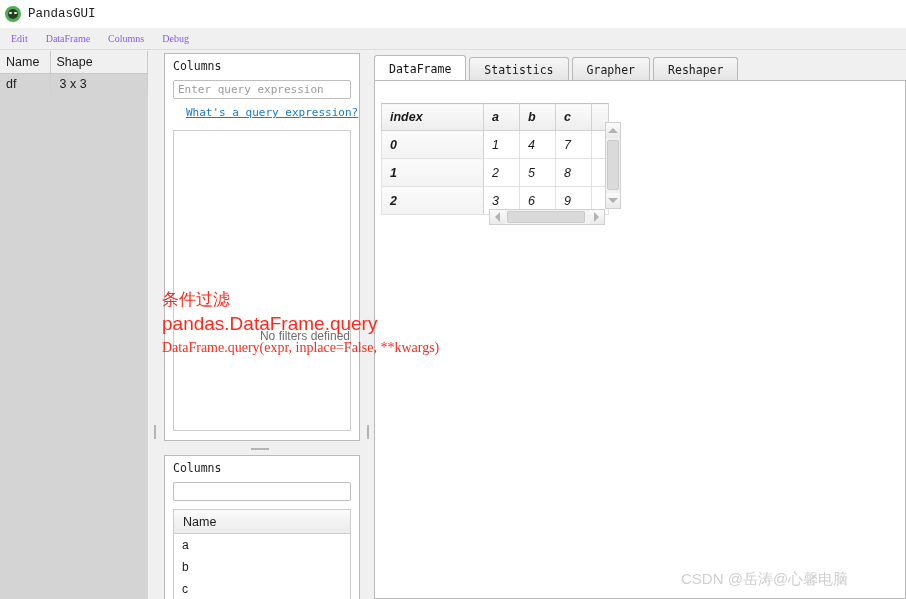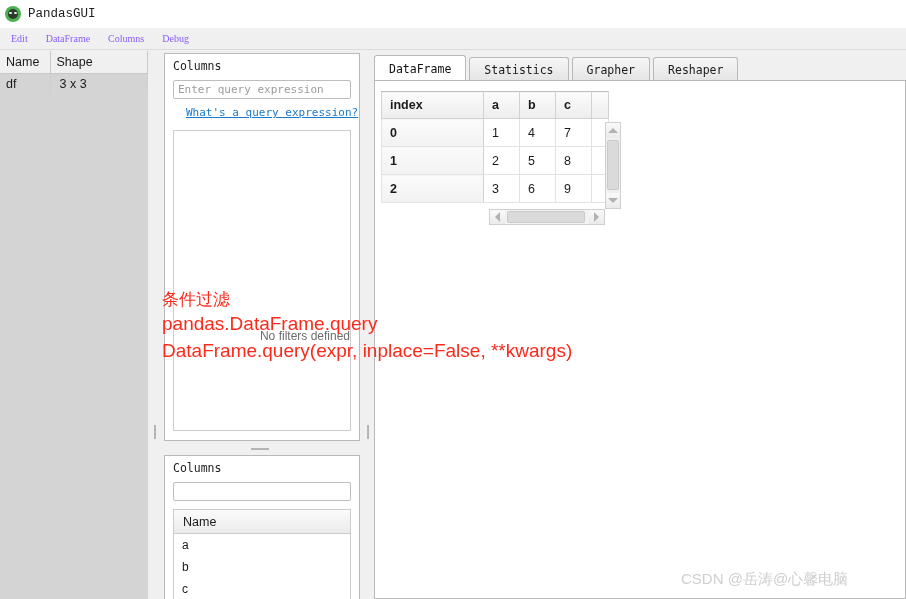--- a/index.html
+++ b/index.html
@@ -259,24 +259,25 @@
     background: #ffffff;
     border: 1px solid #b9b9b9;
   }
 
   
   #df-wrap {
     position: absolute; left: 6px; top: 6px;
     width: 242px; height: 142px;
   }
   #df-table {
-    position: absolute; left: 0; top: 4px;
+    position: absolute; left: 0; top: 16px;
     width: 224px;
     border-collapse: collapse;
     table-layout: fixed;
+    font-style: italic;
   }
   #df-table th {
     background: linear-gradient(#fcfcfc, #ededed);
     border: 1px solid #d2d2d2;
     border-top: 1px solid #c0c0c0;
     font-size: 12.5px;
     font-weight: bold;
     text-align: left;
     padding: 6px 8px;
     color: #1b1b1b;
@@ -353,21 +354,21 @@
     position: absolute;
     left: 162px; top: 288px;
     color: #fb2a1c;
     font-family: "Liberation Sans", sans-serif;
     line-height: 1.38;
     pointer-events: none;
     white-space: nowrap;
   }
   #annot-line-1 { font-size: 17px; }
   #annot-line-2 { font-size: 19px; }
-  #annot-line-3 { font-size: 19px; }
+  #annot-line-3 { font-size: 14px; font-family: Liberation Serif, serif; }
 
   
   #watermark {
     position: absolute;
     left: 681px; top: 570px;
     font-size: 15px;
     color: #cfcfcf;
     font-family: "Liberation Sans", sans-serif;
     white-space: nowrap;
     pointer-events: none;

